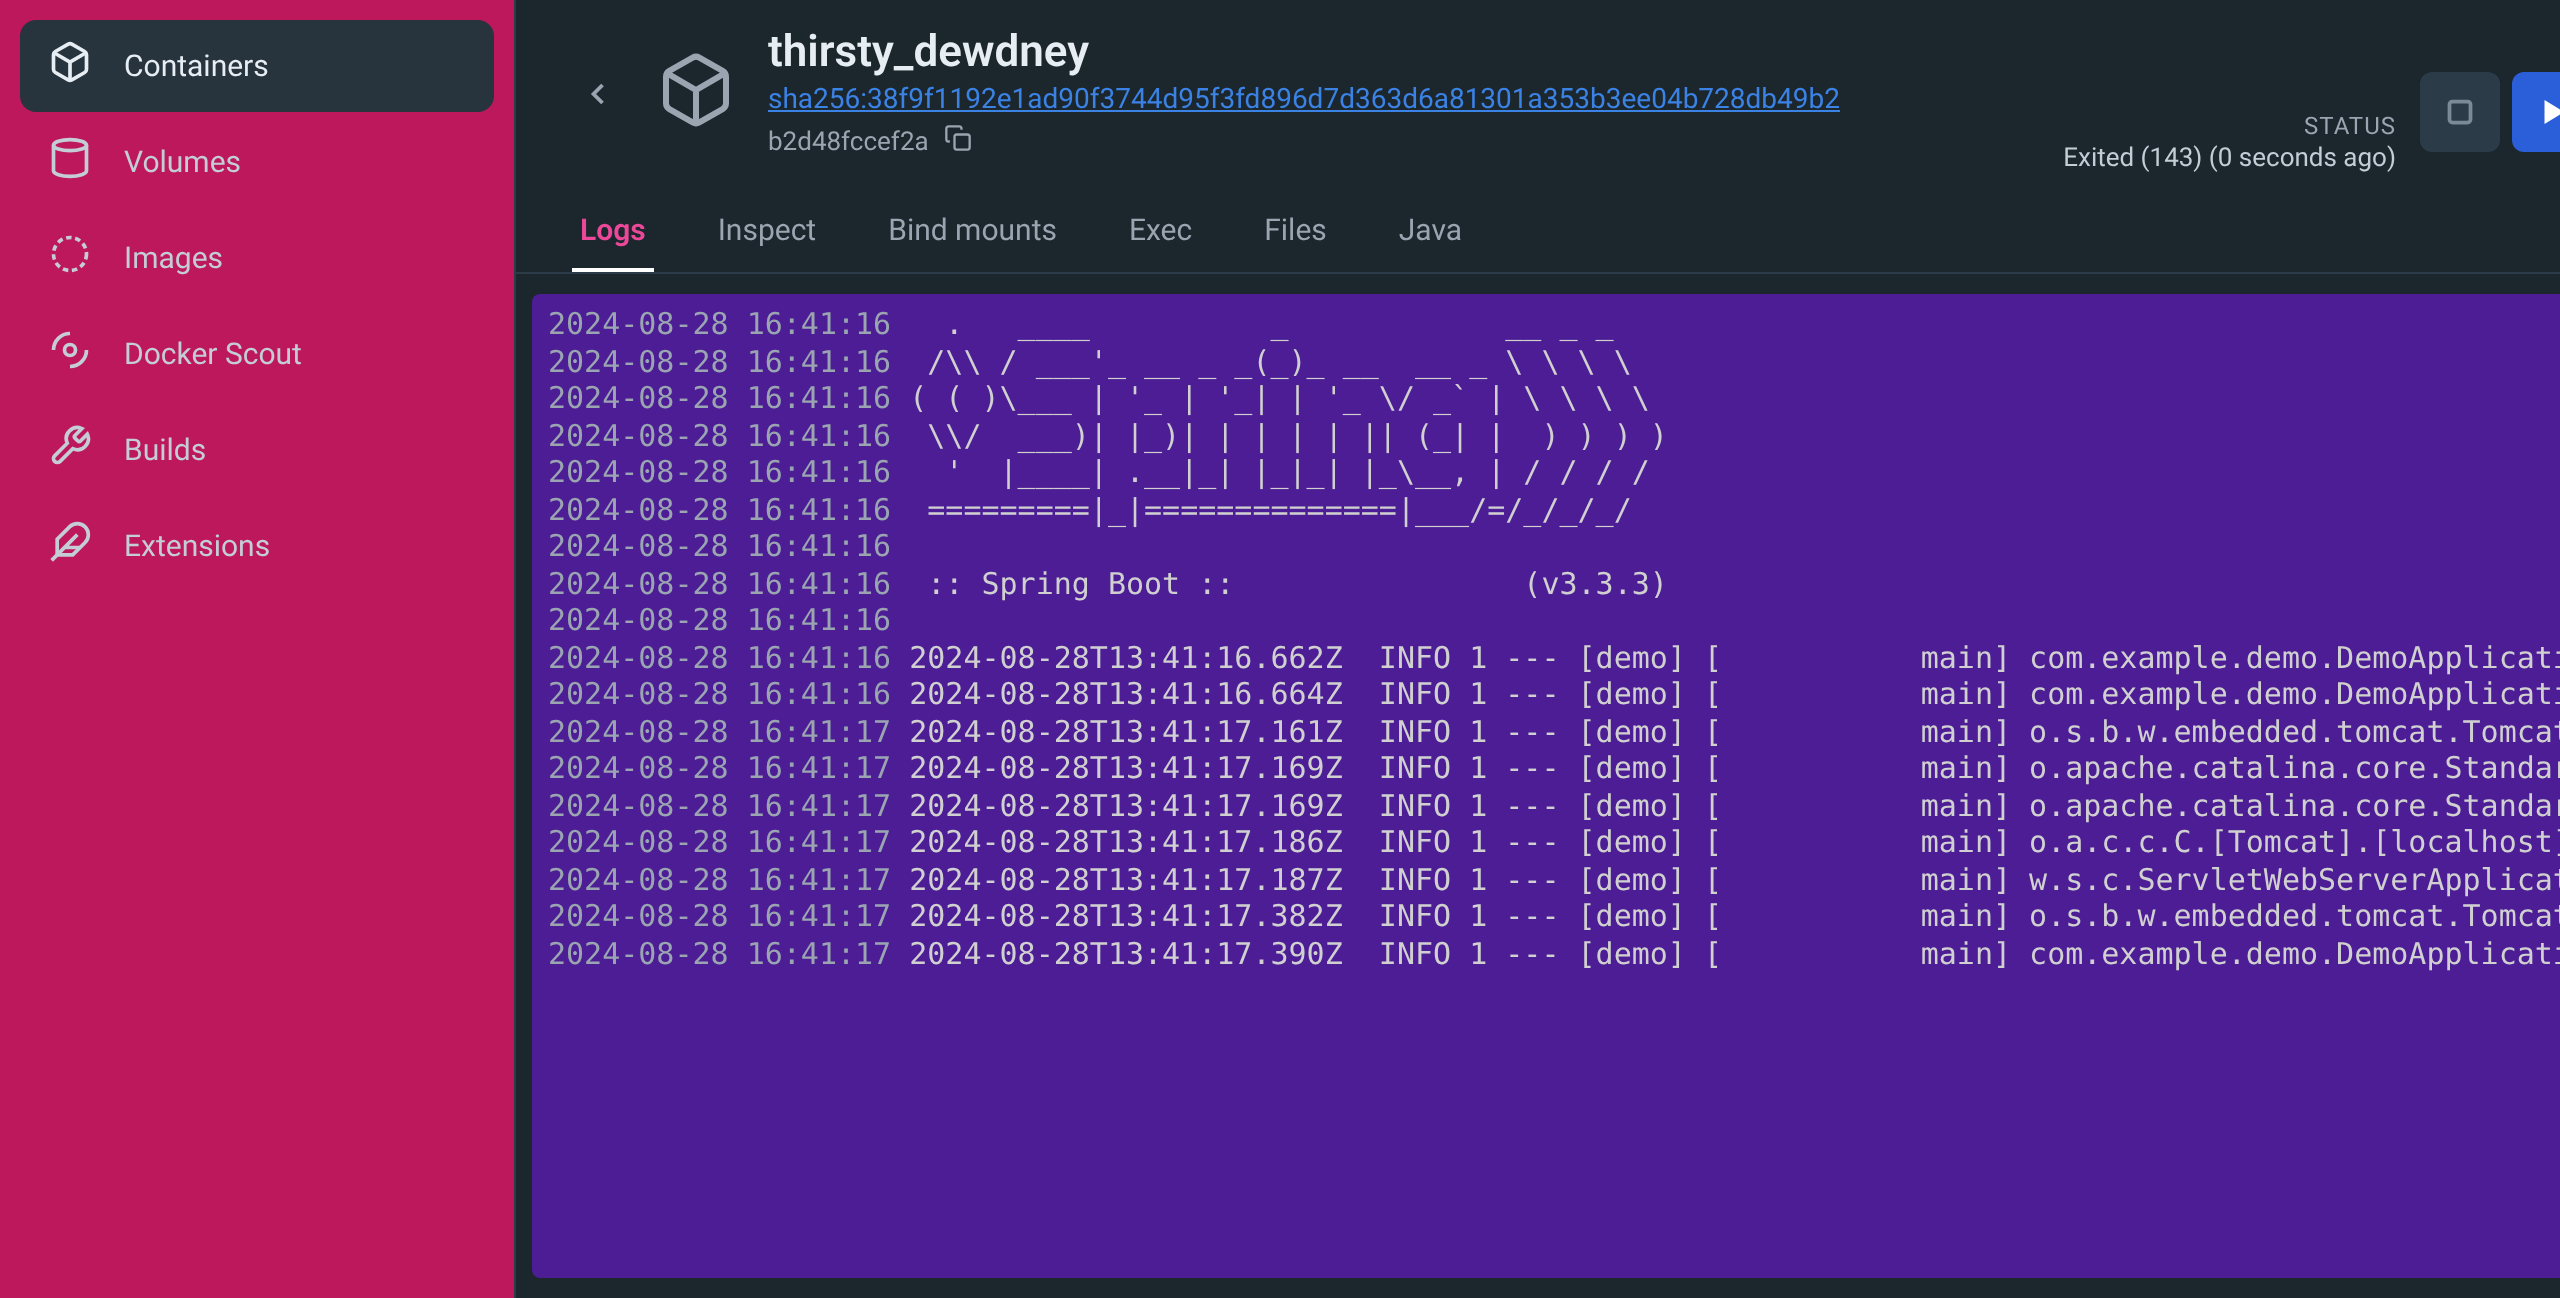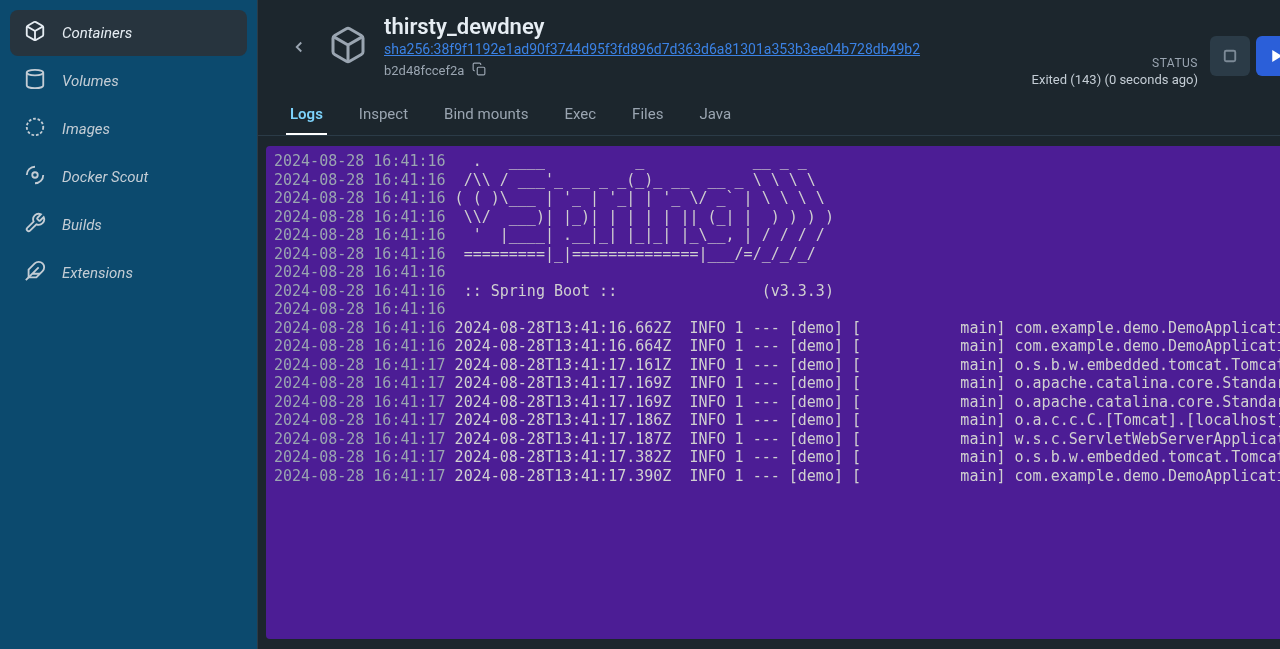--- a/index.html
+++ b/index.html
@@ -9,24 +9,23 @@
       color: #c4cdd5;
       width: 1280px;
       height: 649px;
       overflow: hidden;
       position: relative;
     }
     .sidebar {
       position: absolute;
       left: 0; top: 0;
       width: 258px; height: 100%;
-      background: #0c4a6e;
+      background: #be185d;
       border-right: 1px solid #2b3b47;
       padding: 10px 10px;
-      font-style: italic;
     }
     .nav-item {
       display: flex;
       align-items: center;
       gap: 16px;
       padding: 10px 14px;
       border-radius: 8px;
       color: #c4cdd5;
       cursor: pointer;
       font-size: 15px;
@@ -89,21 +88,21 @@
       border-bottom: 1px solid #2b3b47;
       padding: 0 28px;
       margin-top: 6px;
     }
     .tab {
       padding: 10px 4px;
       font-size: 15px;
       color: #9aa5b1;
       cursor: pointer;
     }
-    .tab.active { color: #7dd3fc; border-bottom: 2px solid #fff; font-weight:600;}
+    .tab.active { color: #ec4899; border-bottom: 2px solid #fff; font-weight:600;}
     .logs-wrap {
       flex: 1;
       position: relative;
       padding: 10px 0 10px 8px;
       overflow: hidden;
     }
     .logs {
       background: #4c1d95;
       color: #d0d0d0;
       font-family: "Menlo", "Consolas", monospace;

